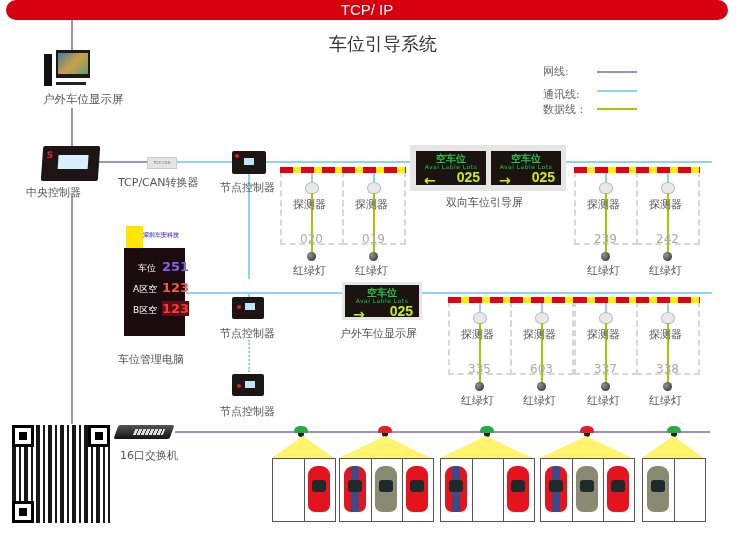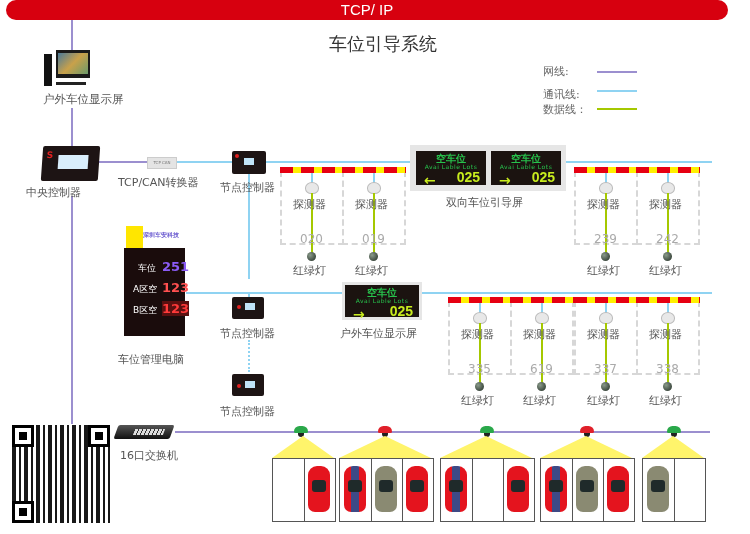--- a/index.html
+++ b/index.html
@@ -201,21 +201,21 @@
       <div class="lamp" style="left:475px;top:382px"></div>
       <div class="lbl" style="left:461px;top:393px">红绿灯</div>
     </div>
     <div style="position:absolute;left:0;top:0">
       <div class="dash" style="left:510px;top:301px;width:60px;height:72px"></div>
       <div class="bar" style="left:510px;top:297px"></div>
       <div class="line comm" style="left:541px;top:303px;width:2px;height:10px"></div>
       <div class="sensor" style="left:535px;top:312px"></div>
       <div class="line data" style="left:541px;top:323px;width:2px;height:62px"></div>
       <div class="lbl" style="left:523px;top:327px">探测器</div>
-      <div class="num" style="left:530px;top:362px">619</div>
+      <div class="num" style="left:530px;top:362px">603</div>
       <div class="lamp" style="left:537px;top:382px"></div>
       <div class="lbl" style="left:523px;top:393px">红绿灯</div>
     </div>
     <div style="position:absolute;left:0;top:0">
       <div class="dash" style="left:574px;top:301px;width:60px;height:72px"></div>
       <div class="bar" style="left:574px;top:297px"></div>
       <div class="line comm" style="left:605px;top:303px;width:2px;height:10px"></div>
       <div class="sensor" style="left:599px;top:312px"></div>
       <div class="line data" style="left:605px;top:323px;width:2px;height:62px"></div>
       <div class="lbl" style="left:587px;top:327px">探测器</div>

